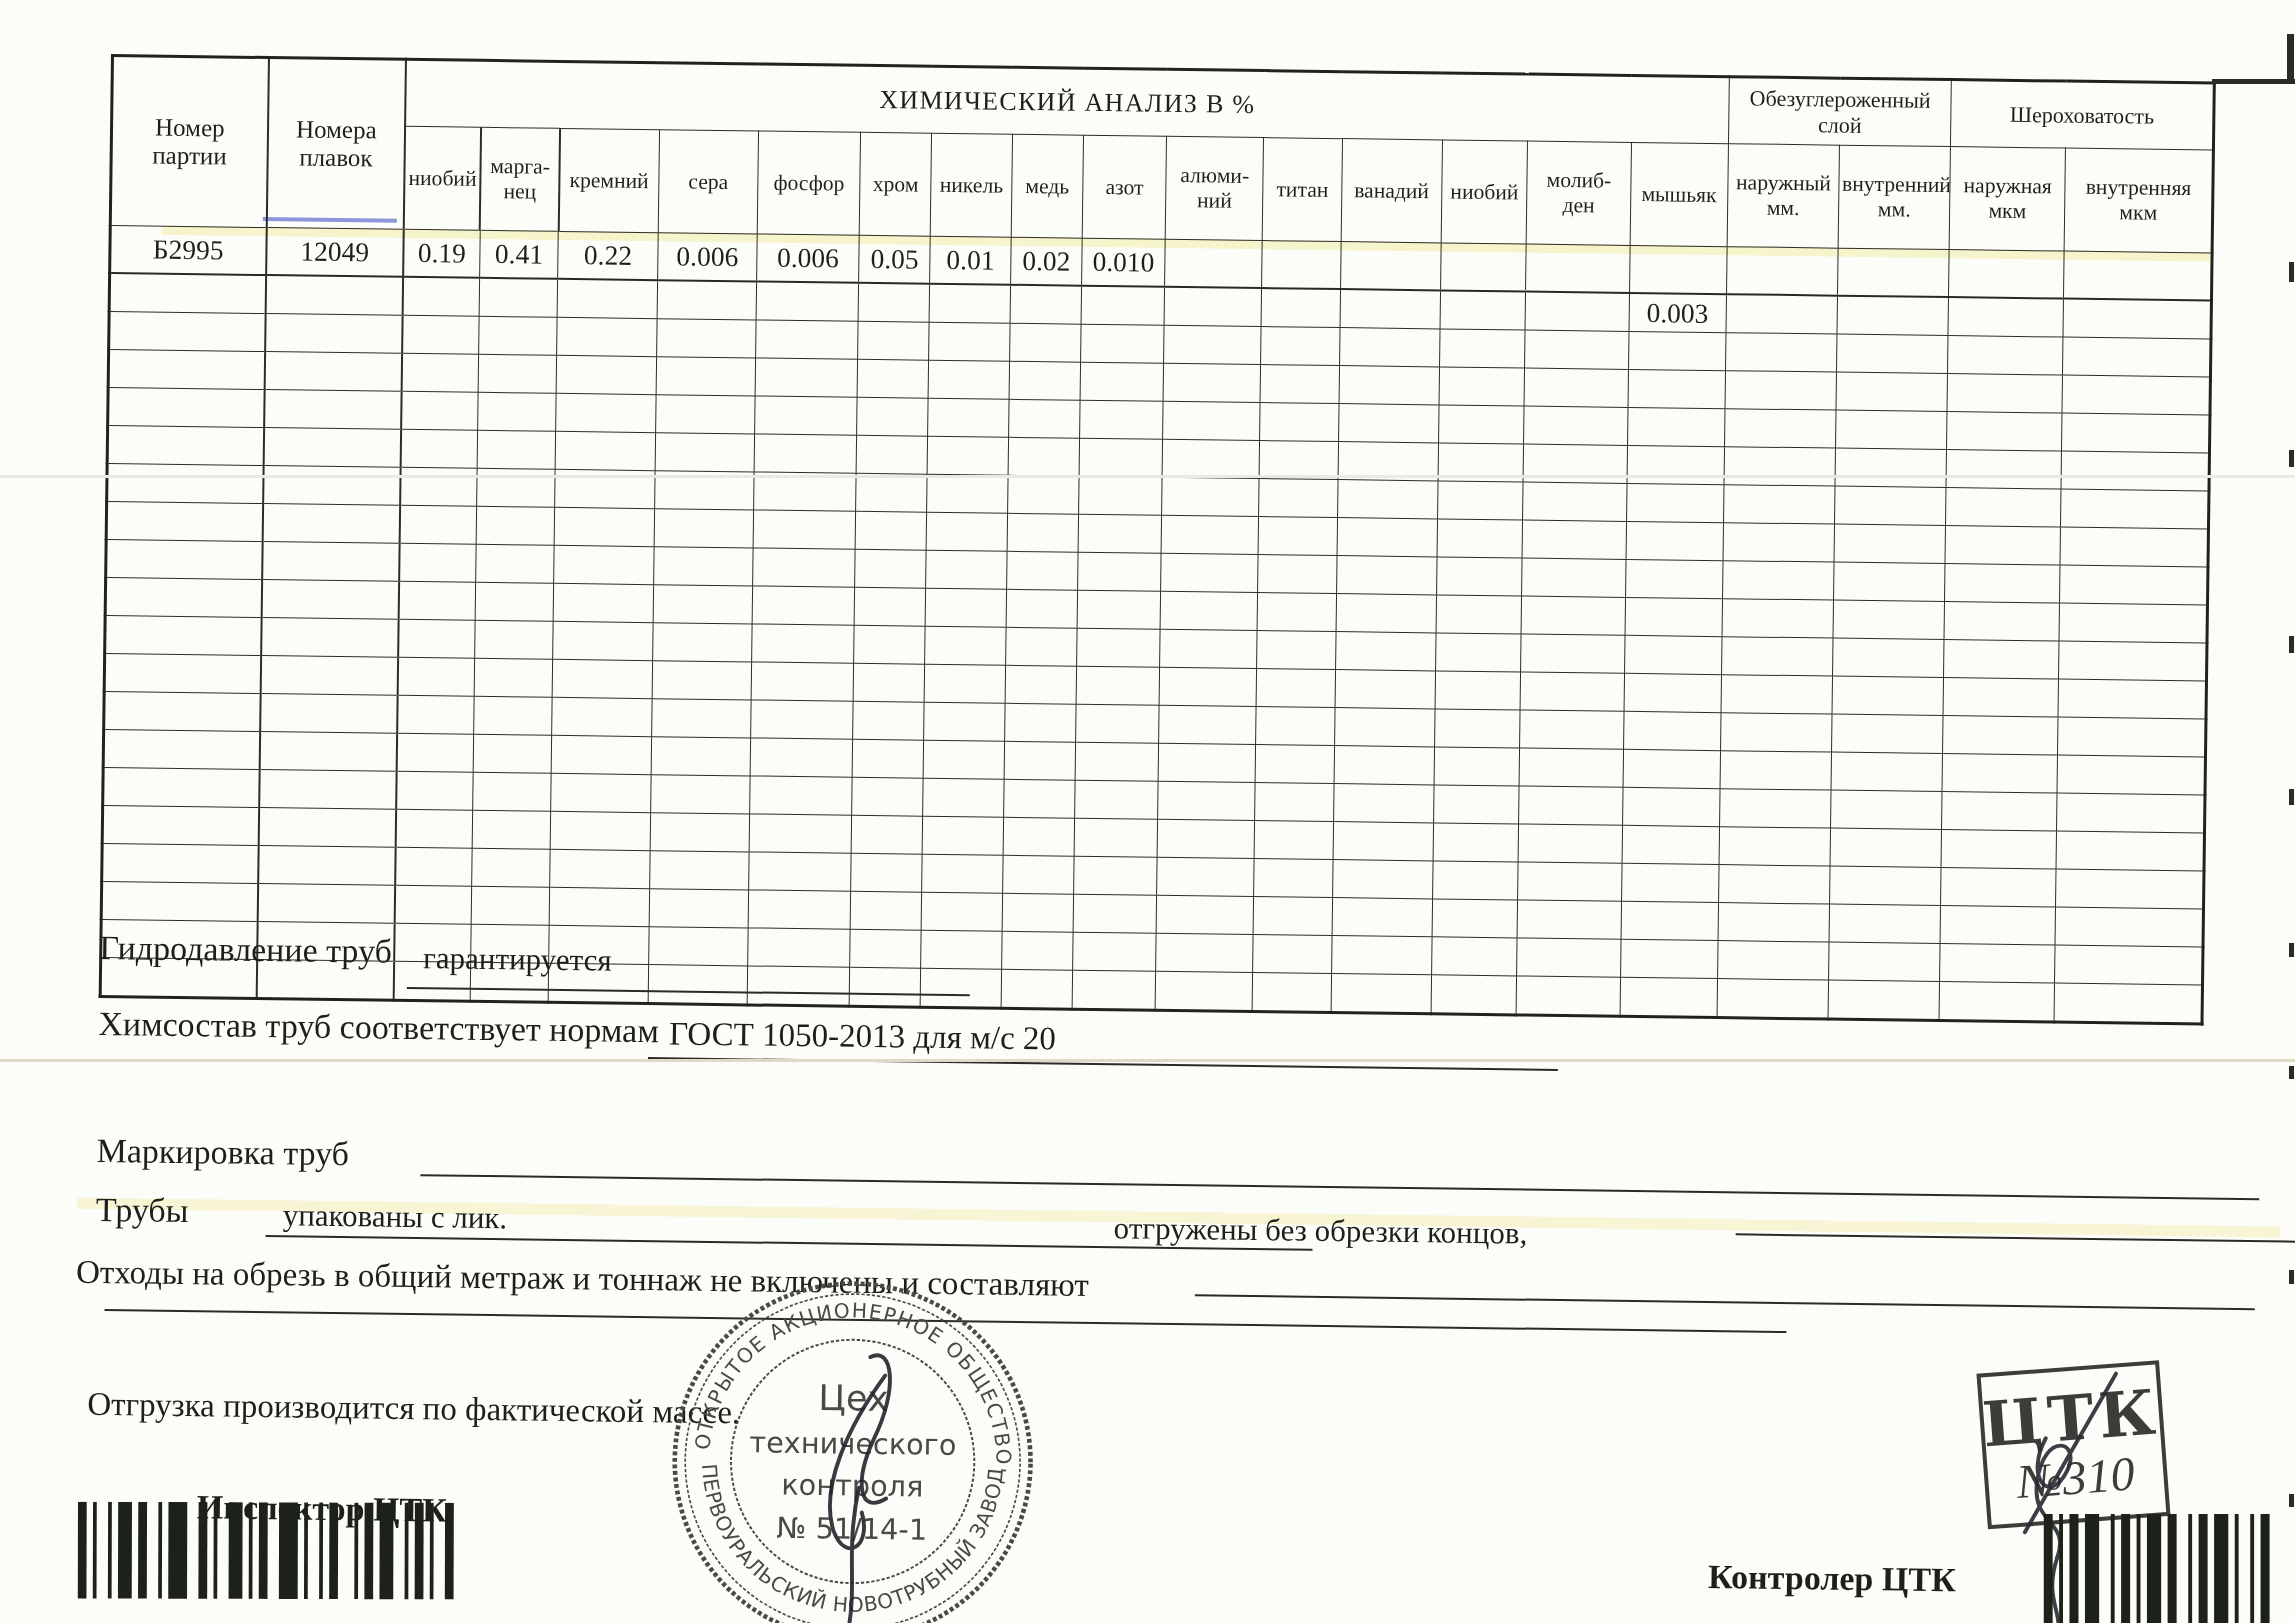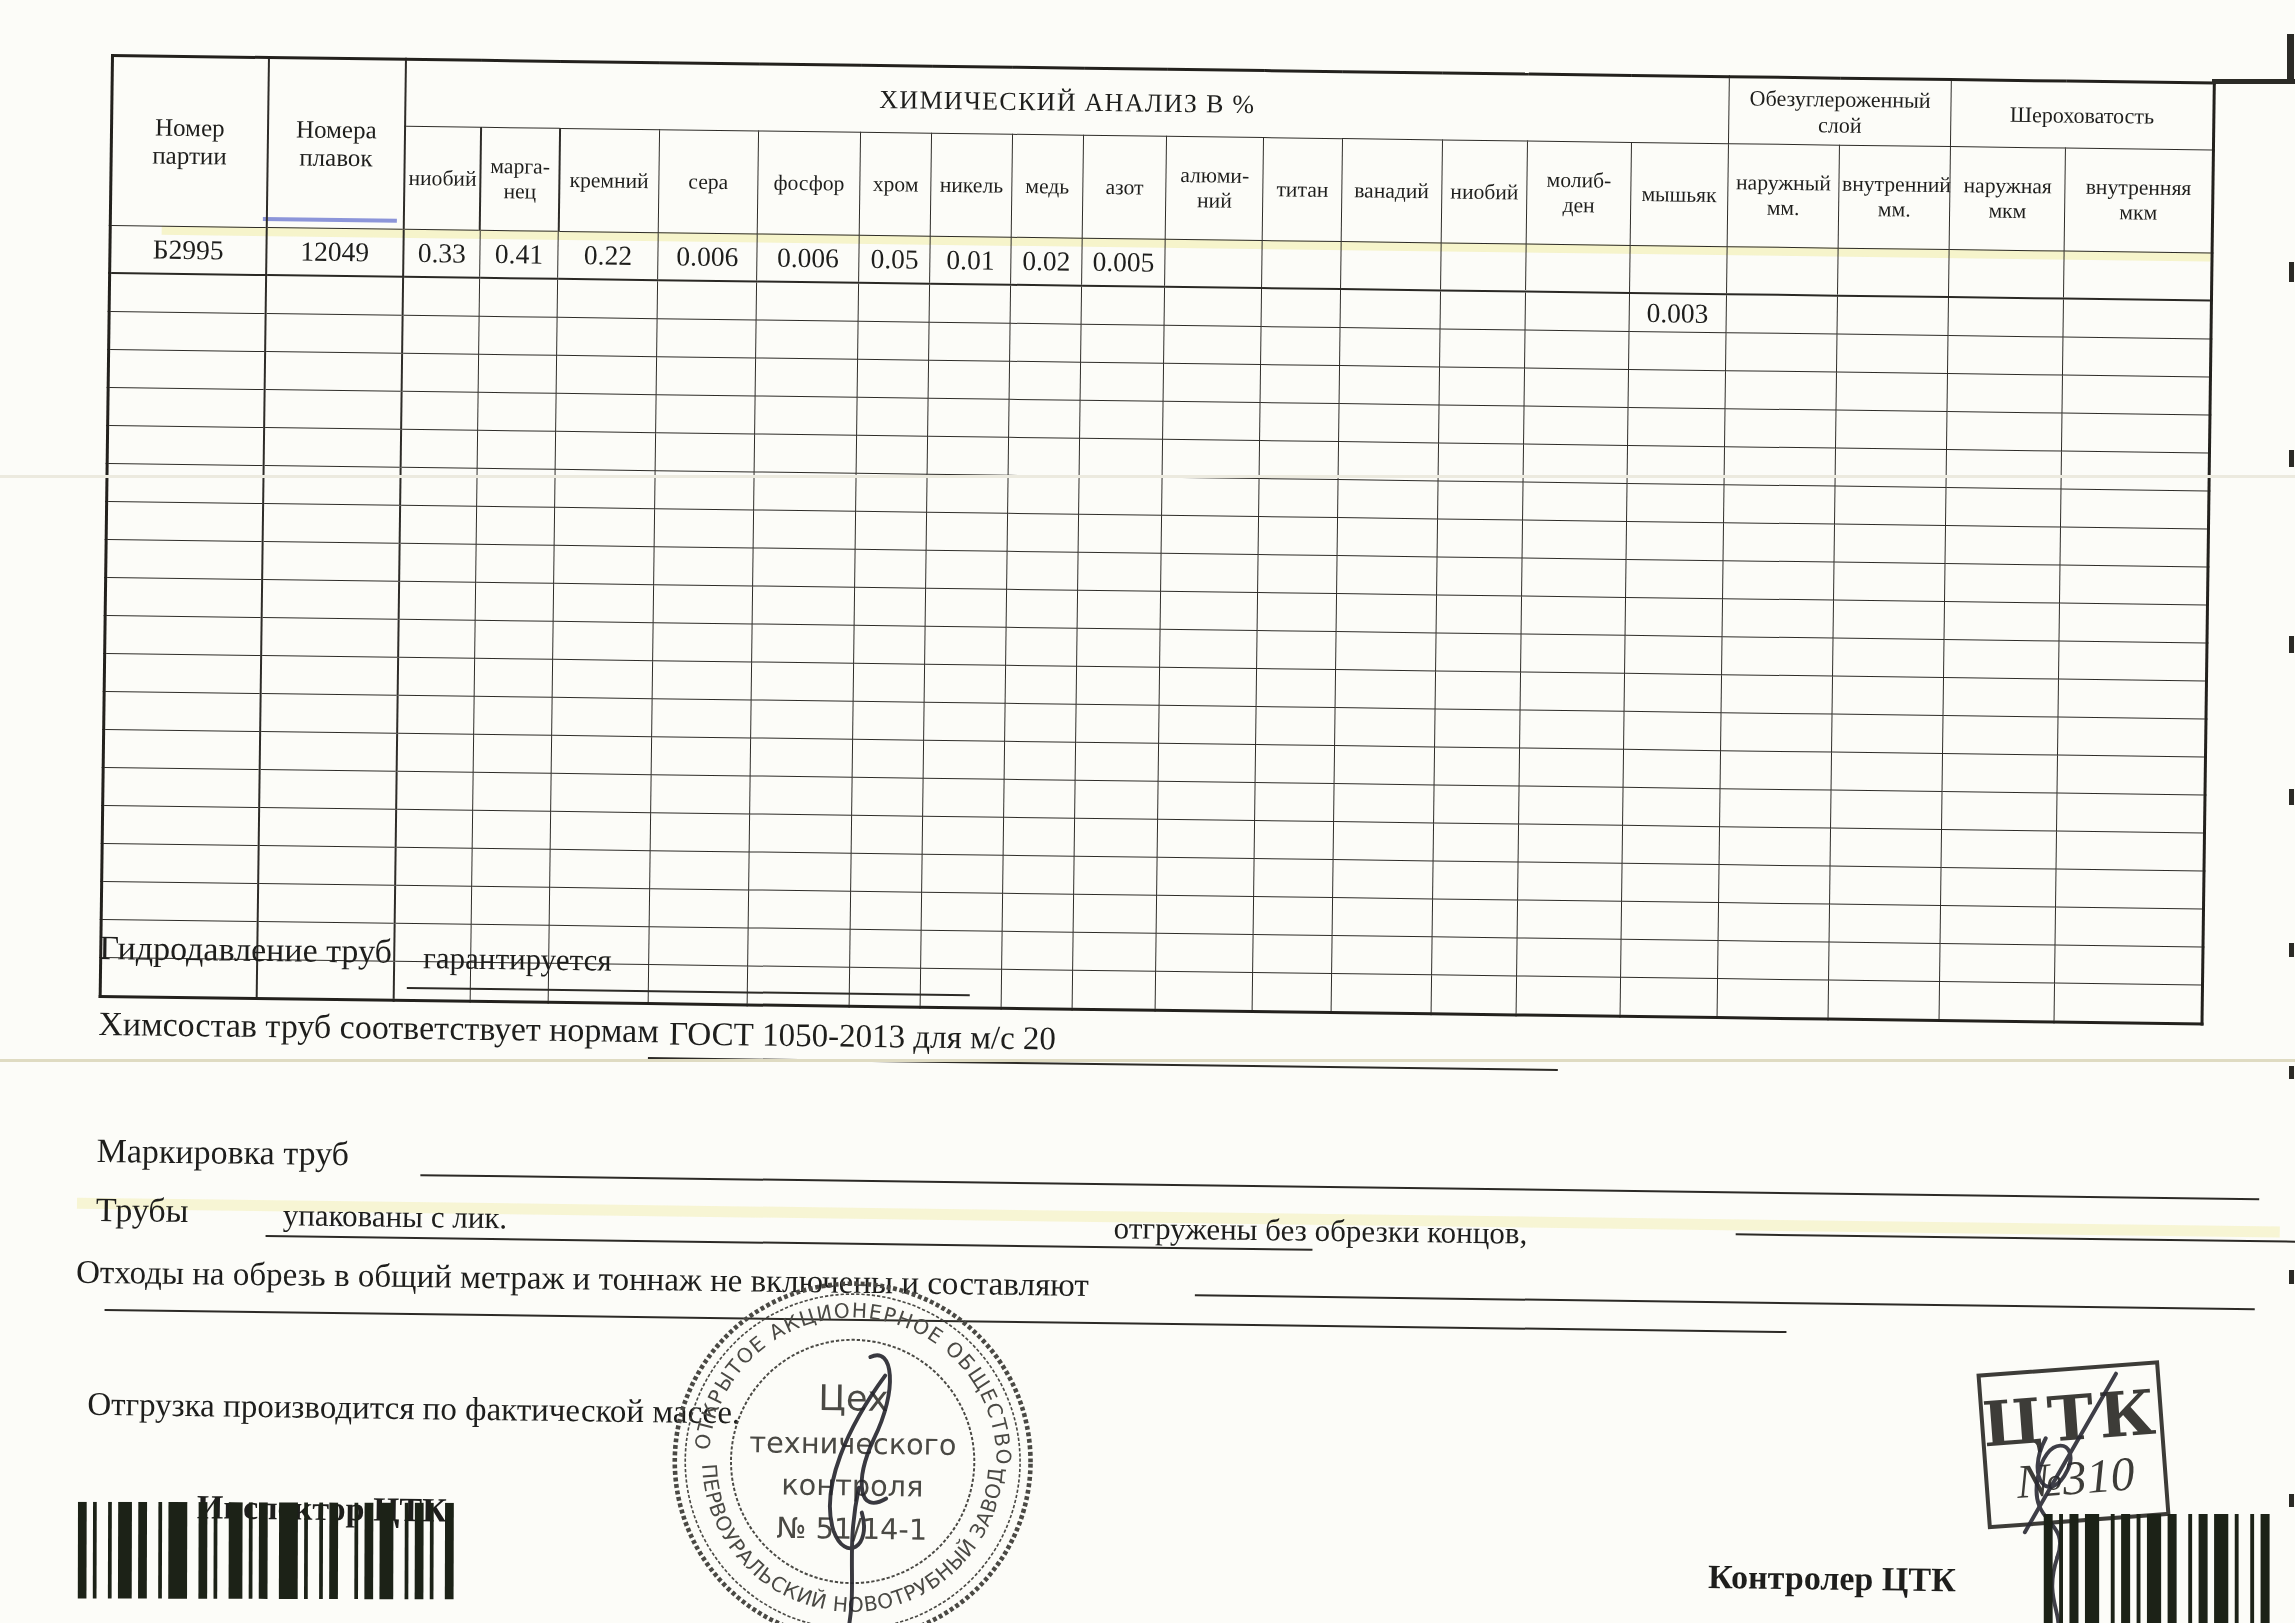--- a/index.html
+++ b/index.html
@@ -132,29 +132,29 @@
         <th class="th-el pre">наружная
 мкм</th>
         <th class="th-el pre">внутренняя
 мкм</th>
       </tr>
     </thead>
     <tbody id="tbody">
         <tr class="first">
           <td>Б2995</td>
           <td>12049</td>
-          <td>0.33</td>
+          <td>0.19</td>
           <td>0.41</td>
           <td>0.22</td>
           <td>0.006</td>
           <td>0.006</td>
           <td>0.05</td>
           <td>0.01</td>
           <td>0.02</td>
-          <td>0.005</td>
+          <td>0.010</td>
           <td></td>
           <td></td>
           <td></td>
           <td></td>
           <td></td>
           <td></td>
           <td></td>
           <td></td>
           <td></td>
           <td></td>

